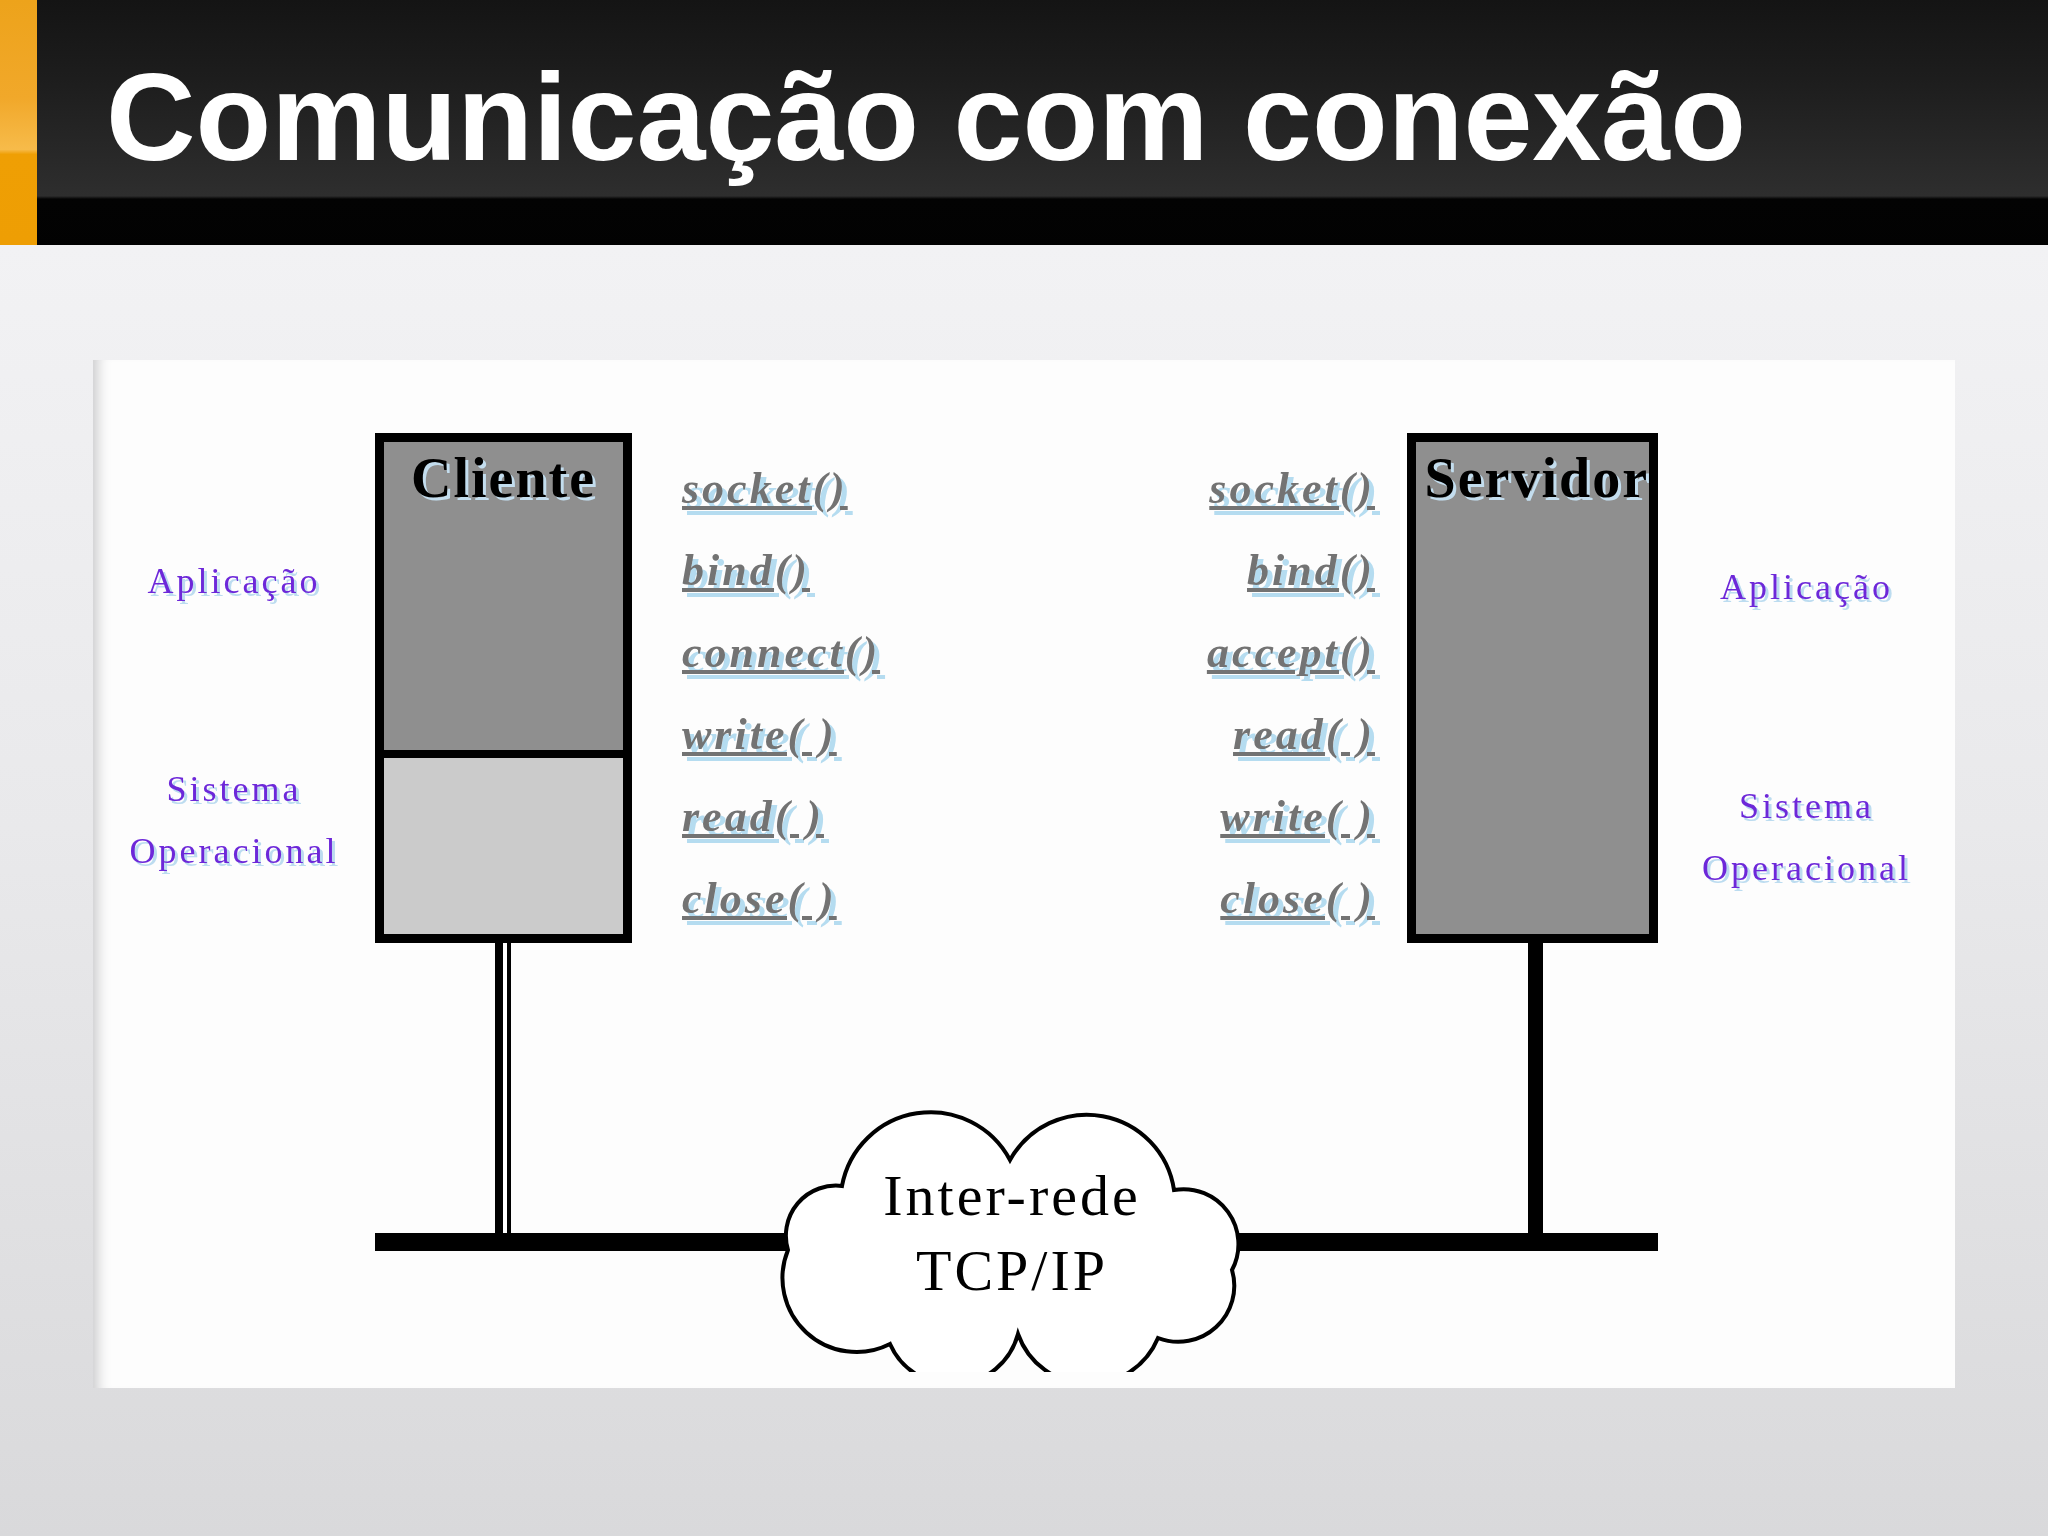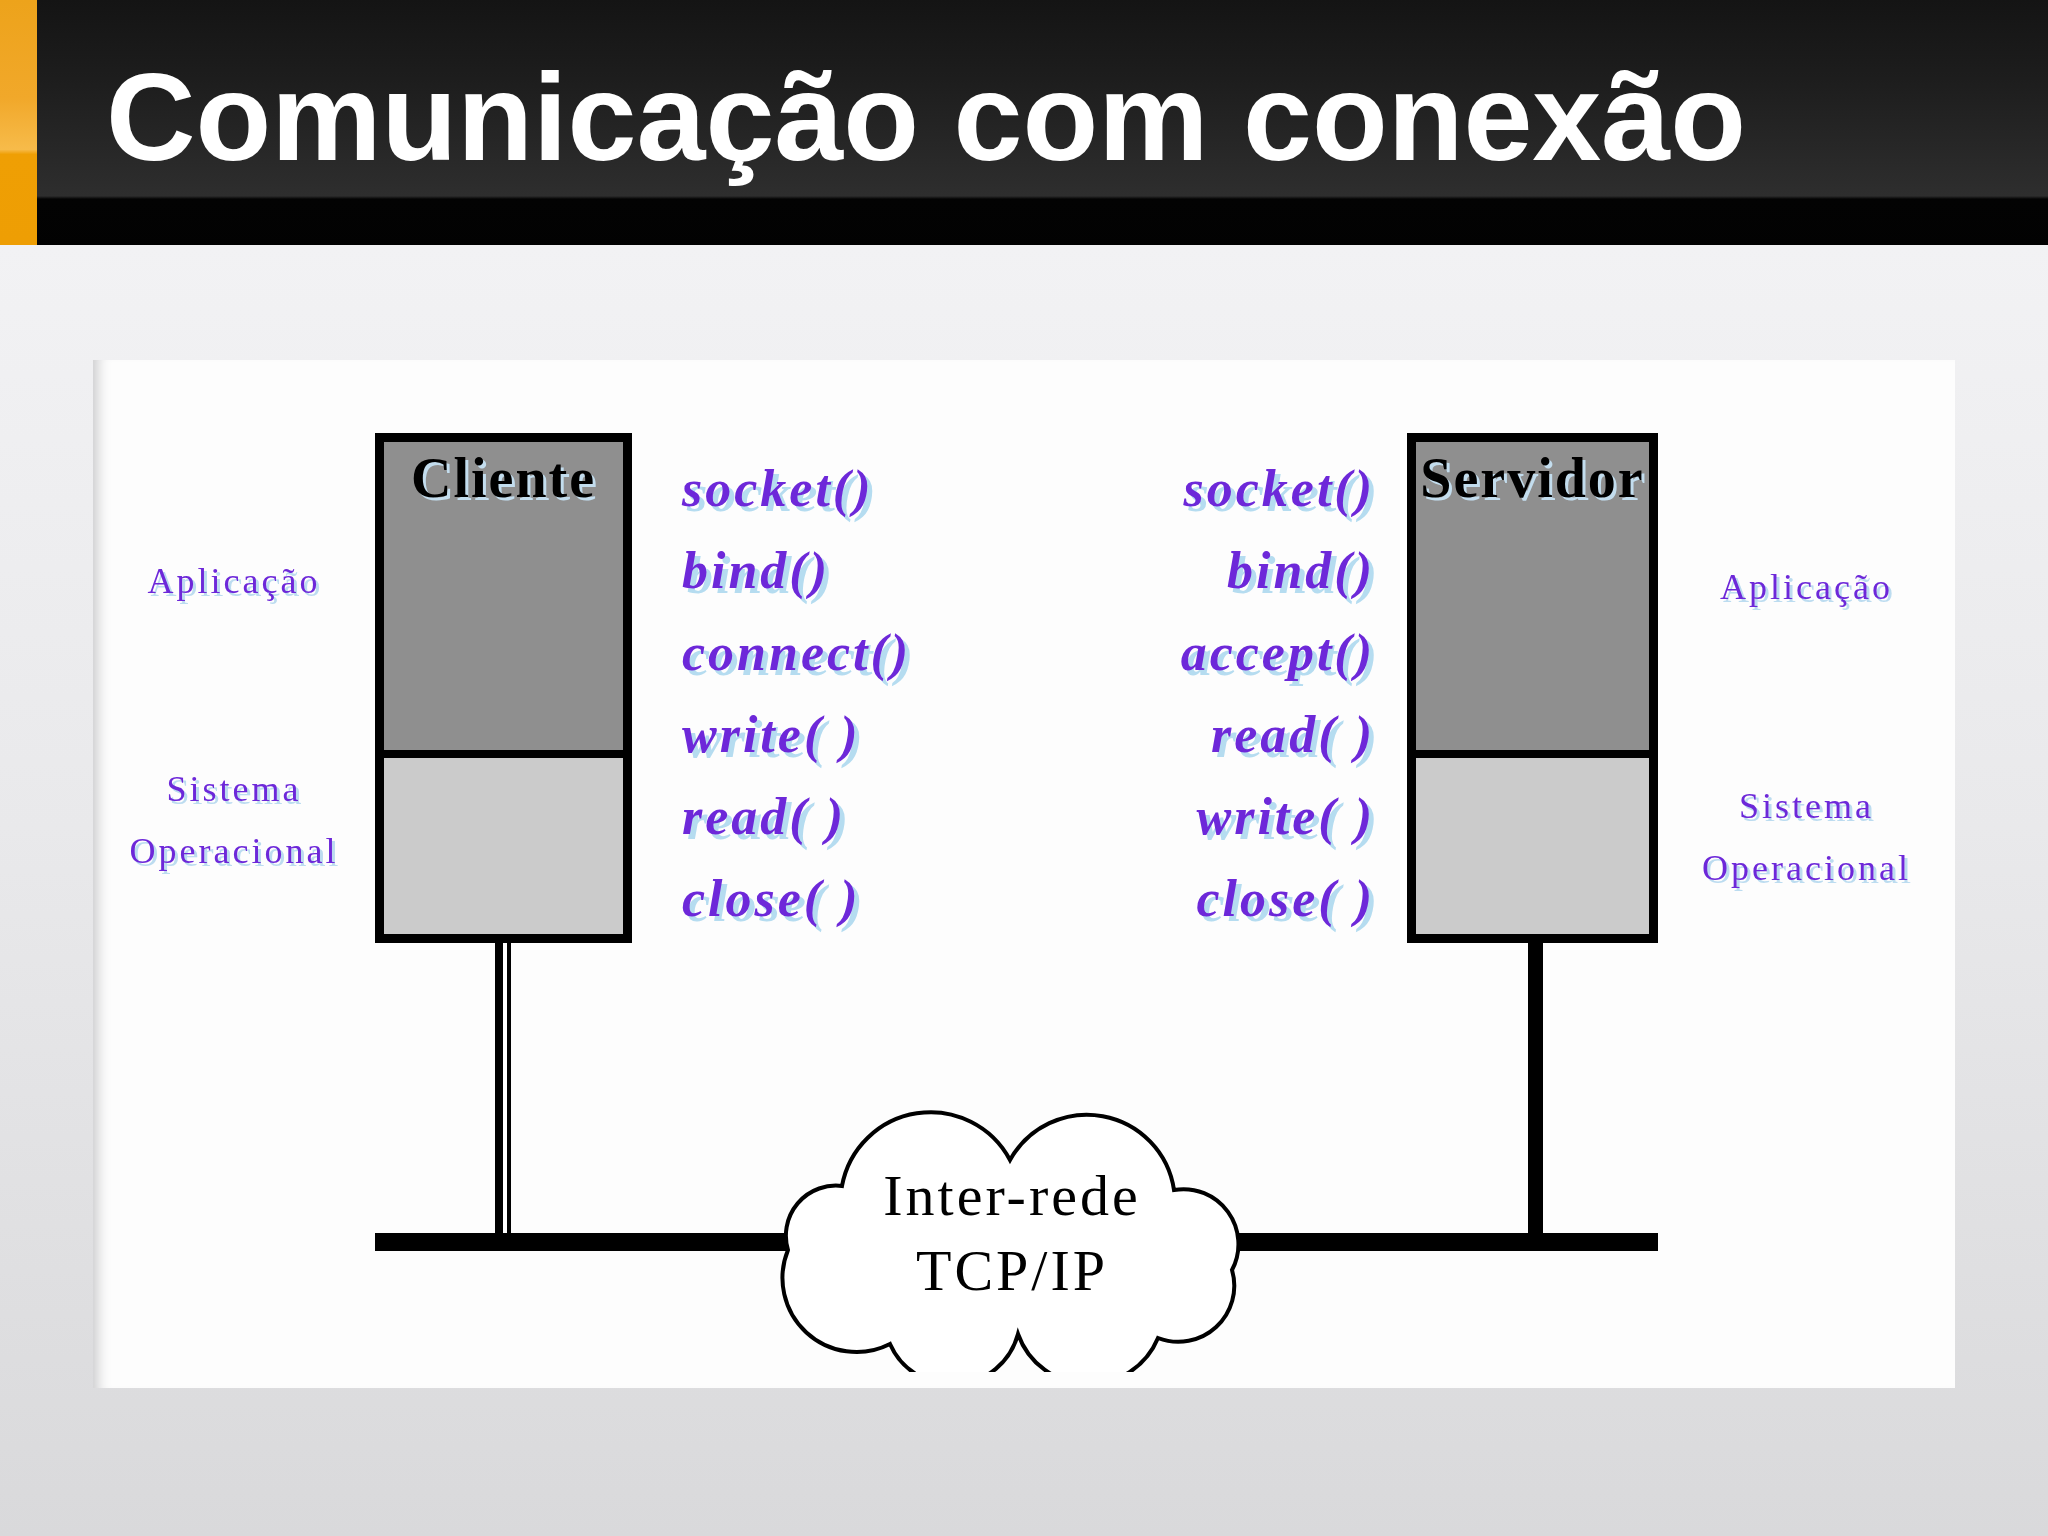--- a/index.html
+++ b/index.html
@@ -32,21 +32,21 @@
     position:absolute;left:93px;top:360px;width:1862px;height:1028px;
     background:#fdfdfd;
     box-shadow:inset 16px 0 14px -12px #c6c6c8;
   }
   
   .host-box{
     position:absolute;border:9px solid #000;background:#8f8f8f;
     display:flex;flex-direction:column;font-weight:bold;
   }
   .client-box{left:375px;top:433px;width:239px;height:492px;}
-  .server-box{left:1407px;top:433px;width:233px;height:492px;}
+  .server-box{left:1407px;top:433px;width:233px;height:492px;align-items:flex-end;}
   .host-top{
     height:308px;background:#8f8f8f;text-align:center;
   }
   .host-divider{height:8px;background:#000;}
   .host-bottom{flex:1;background:#cbcbcb;}
   .host-label{
     font-size:56px;line-height:1;letter-spacing:2px;color:#000;
     margin-top:8px;text-shadow:3px 3px 0 #c3ddee;white-space:nowrap;
   }
   
@@ -56,22 +56,23 @@
     text-shadow:3px 3px 0 #bcdcf0;
   }
   .app-left{left:93px;width:282px;top:550px;}
   .os-left{left:93px;width:282px;top:758px;}
   .app-right{left:1658px;width:297px;top:556px;}
   .os-right{left:1658px;width:297px;top:775px;}
   
   .calls{
     position:absolute;top:448px;
     font-weight:bold;font-style:italic;
-    font-size:52px;line-height:82px;letter-spacing:3px;color:#6d28d9;
+    font-size:44px;line-height:82px;letter-spacing:3px;color:#737373;
     white-space:nowrap;
+    text-decoration:underline;
   }
   .calls div{text-shadow:5px 5px 0 #b5dcf0;}
   .calls-client{left:682px;text-align:left;}
   .calls-server{left:1058px;width:317px;text-align:right;}
   
   .vline-client{
     position:absolute;left:495px;top:941px;width:16px;height:303px;
     background:linear-gradient(90deg,#000 0 50%,#fff 50% 75%,#000 75% 100%);
   }
   .vline-server{

